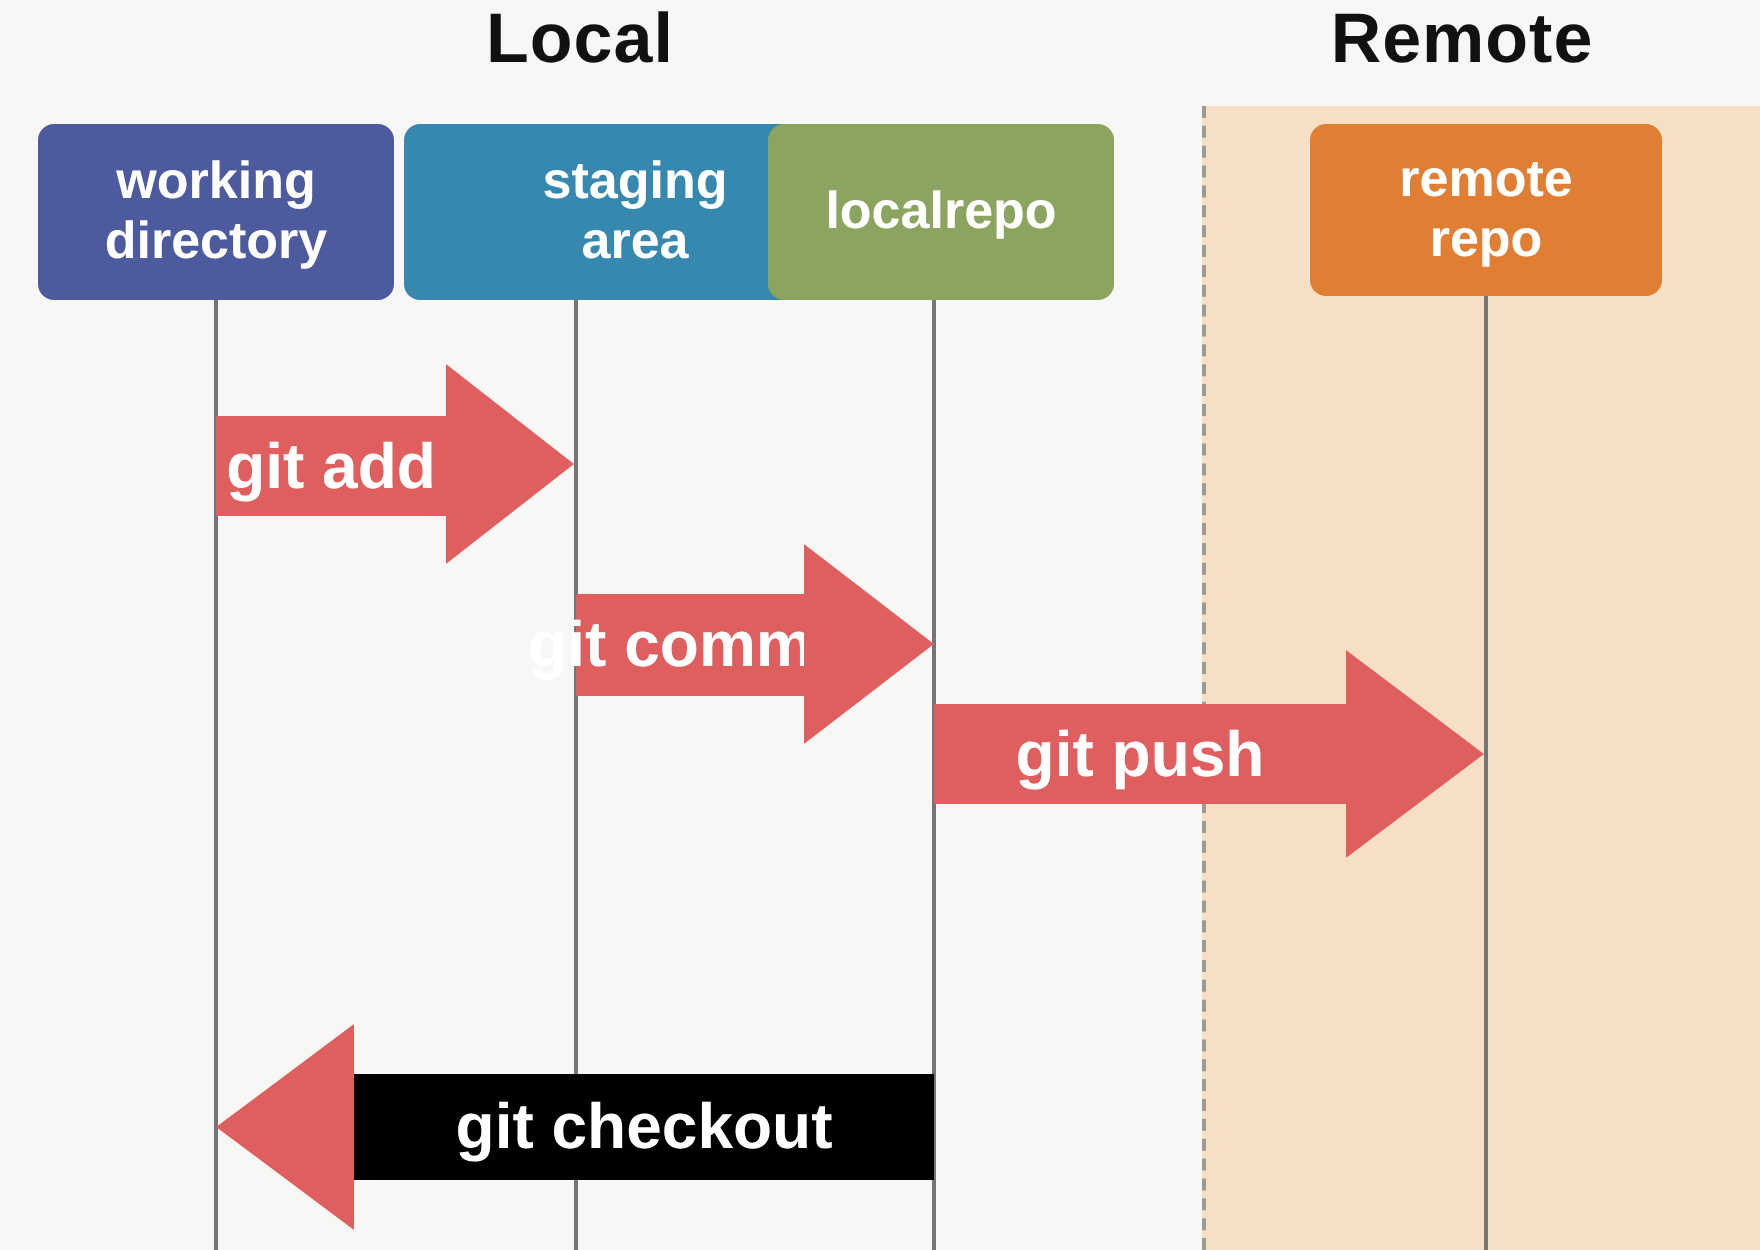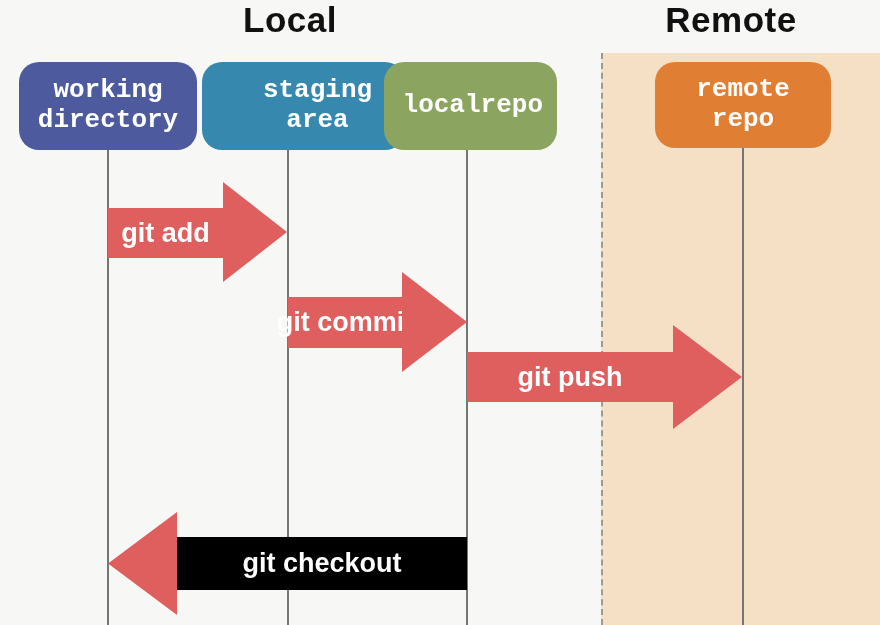--- a/index.html
+++ b/index.html
@@ -48,25 +48,24 @@
     height: 477px;
   }
   .l-0 { left: 107px; }
   .l-1 { left: 287px; }
   .l-2 { left: 466px; }
   .l-3 { left: 742px; top: 146px; height: 479px; }
 
   
   .node {
     position: absolute;
-    border-radius: 20px;
+    border-radius: 8px;
     display: flex;
     align-items: center;
-    justify-content: flex-end;
-    font-family: Liberation Mono, monospace;
+    justify-content: center;
   }
   .node span {
     color: #ffffff;
     font-size: 26px;
     font-weight: bold;
     line-height: 1.15;
     text-align: center;
     padding: 0 14px;
   }
   .n-0 { left: 19px;  top: 62px; width: 178px; height: 88px; }
@@ -77,21 +76,21 @@
   
   .arrow { position: absolute; }
   .arrow-body {
     position: absolute;
     display: flex;
     align-items: center;
     justify-content: center;
   }
   .arrow-label {
     color: #ffffff;
-    font-size: 27px;
+    font-size: 32px;
     font-weight: bold;
     white-space: nowrap;
   }
   .arrow-head { position: absolute; }
   .dir-right .arrow-head { clip-path: polygon(0 0, 100% 50%, 0 100%); }
   .dir-left  .arrow-head { clip-path: polygon(100% 0, 0 50%, 100% 100%); }
 
   
   .a-0 { left: 108px; top: 182px; width: 179px; height: 100px; }
   .a-0 .arrow-body { left: 0; top: 26px; width: 115px; height: 50px; }

